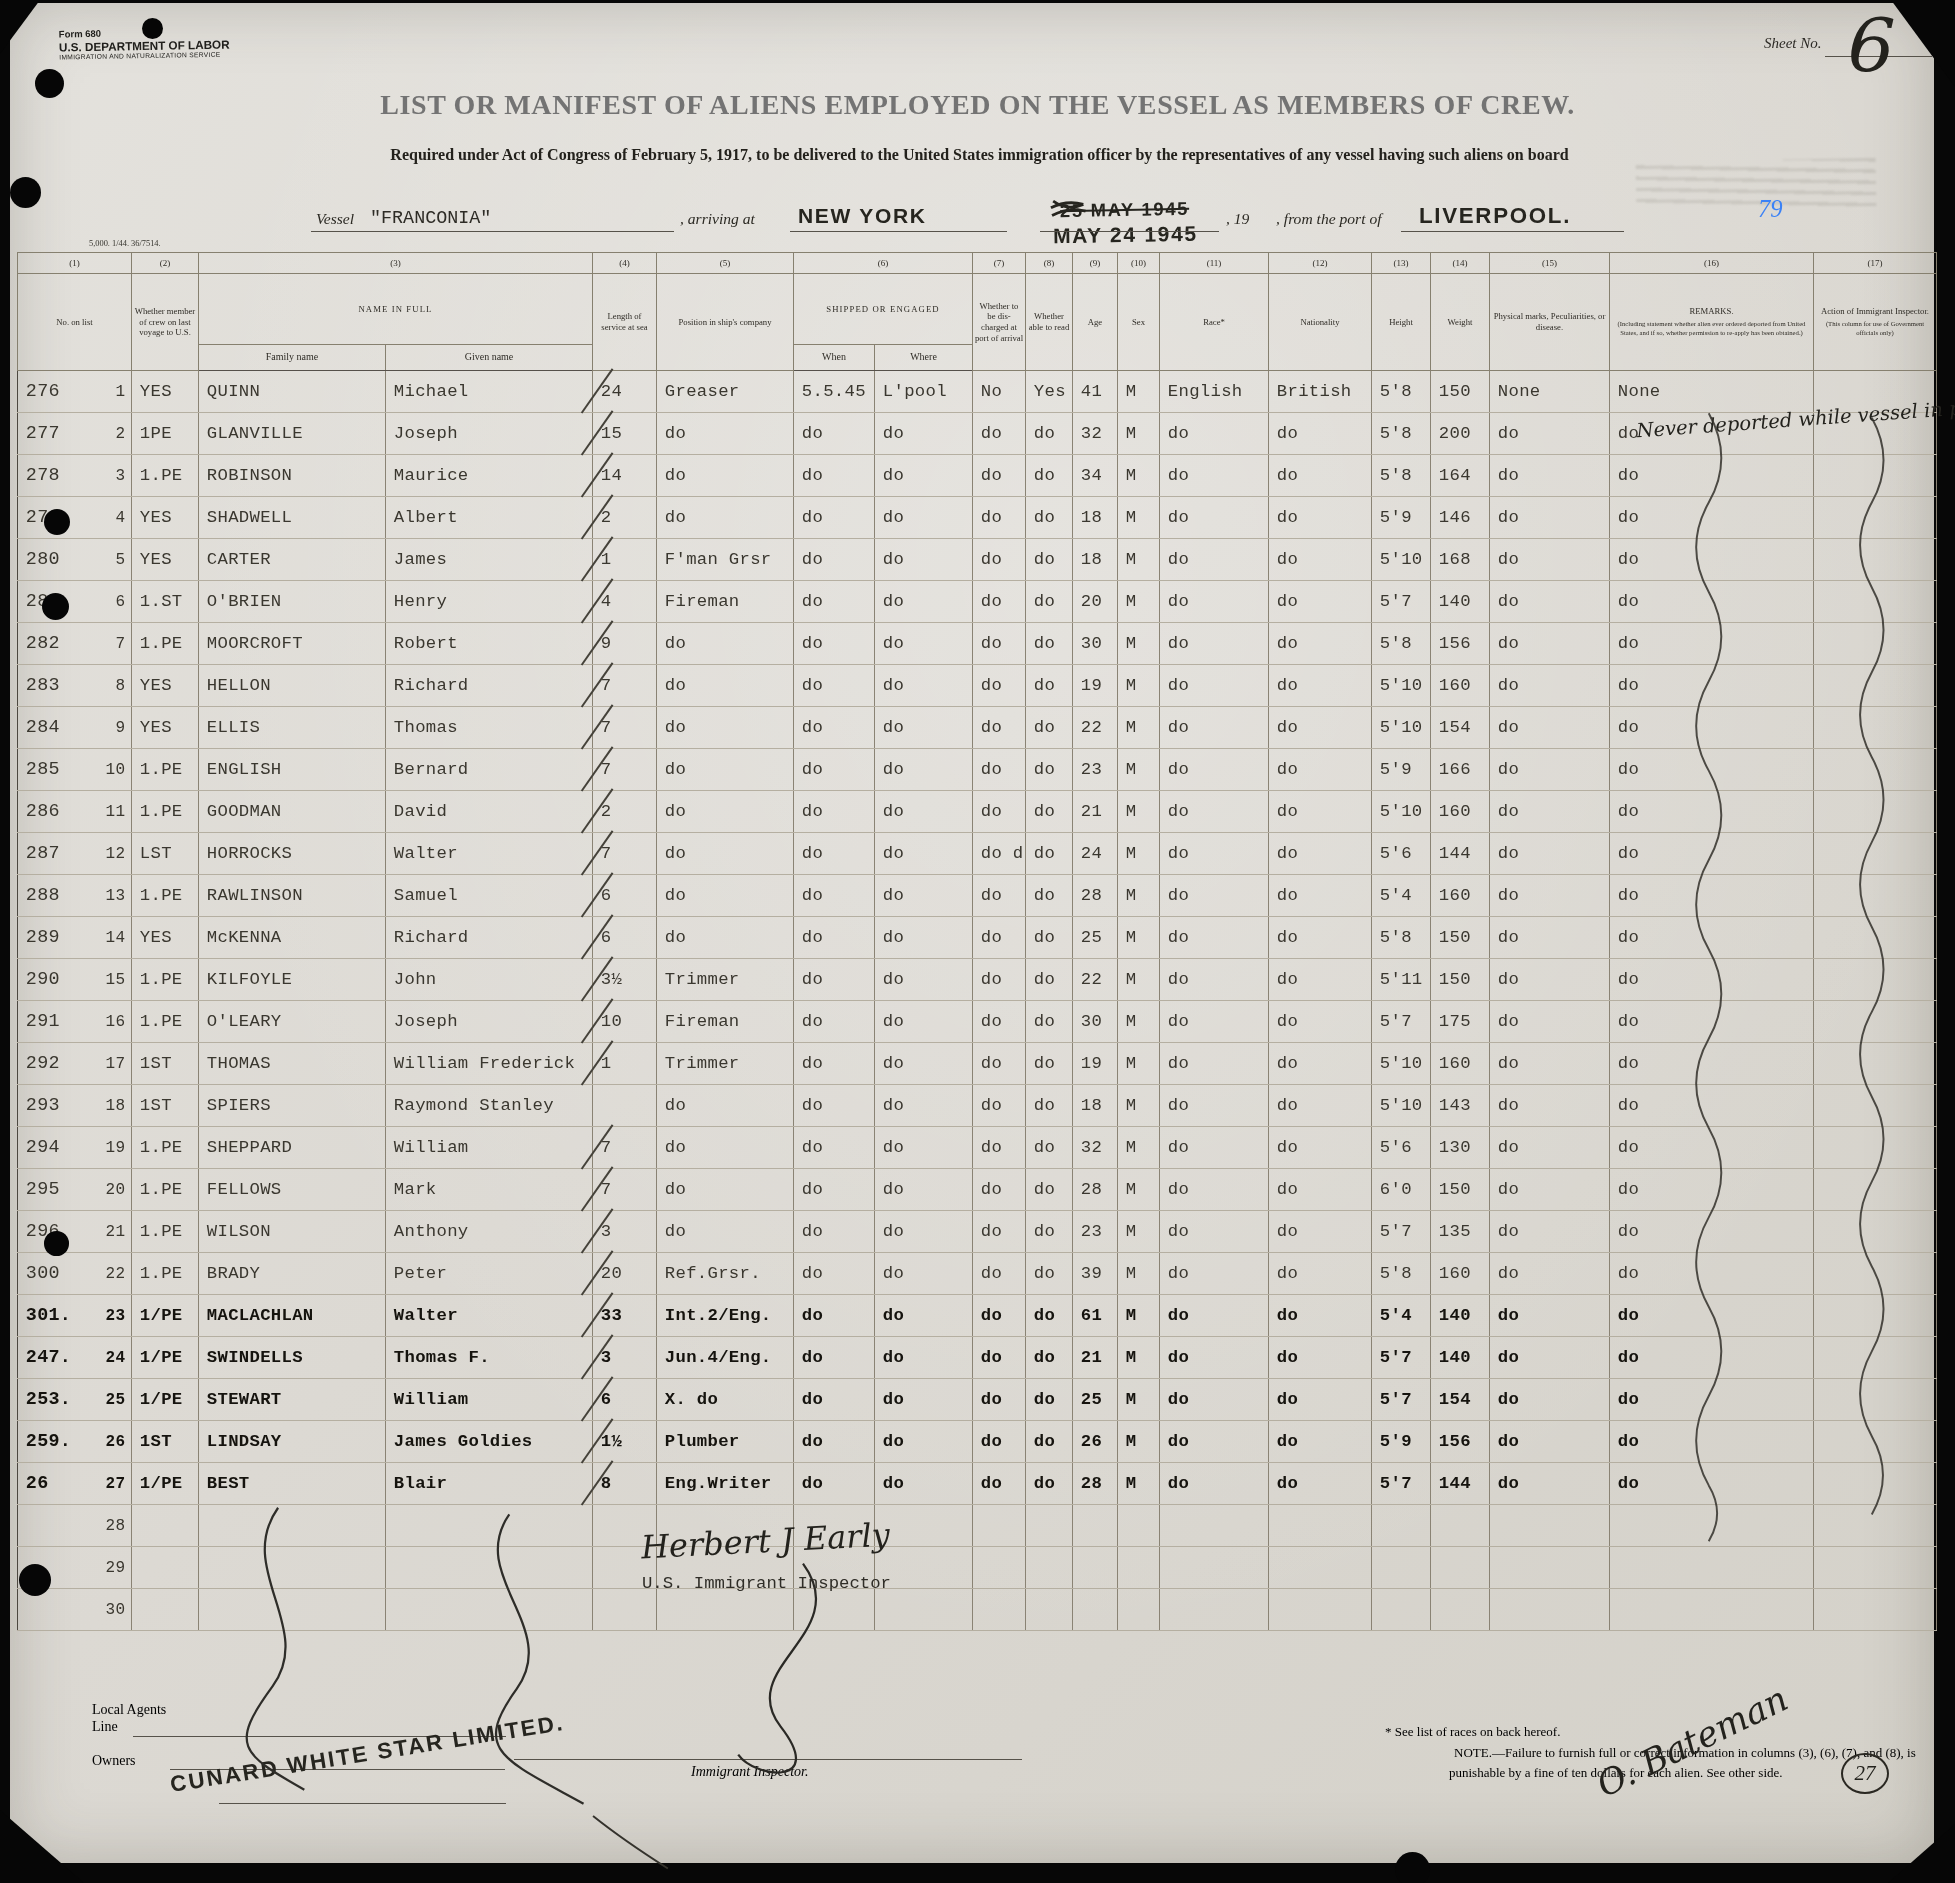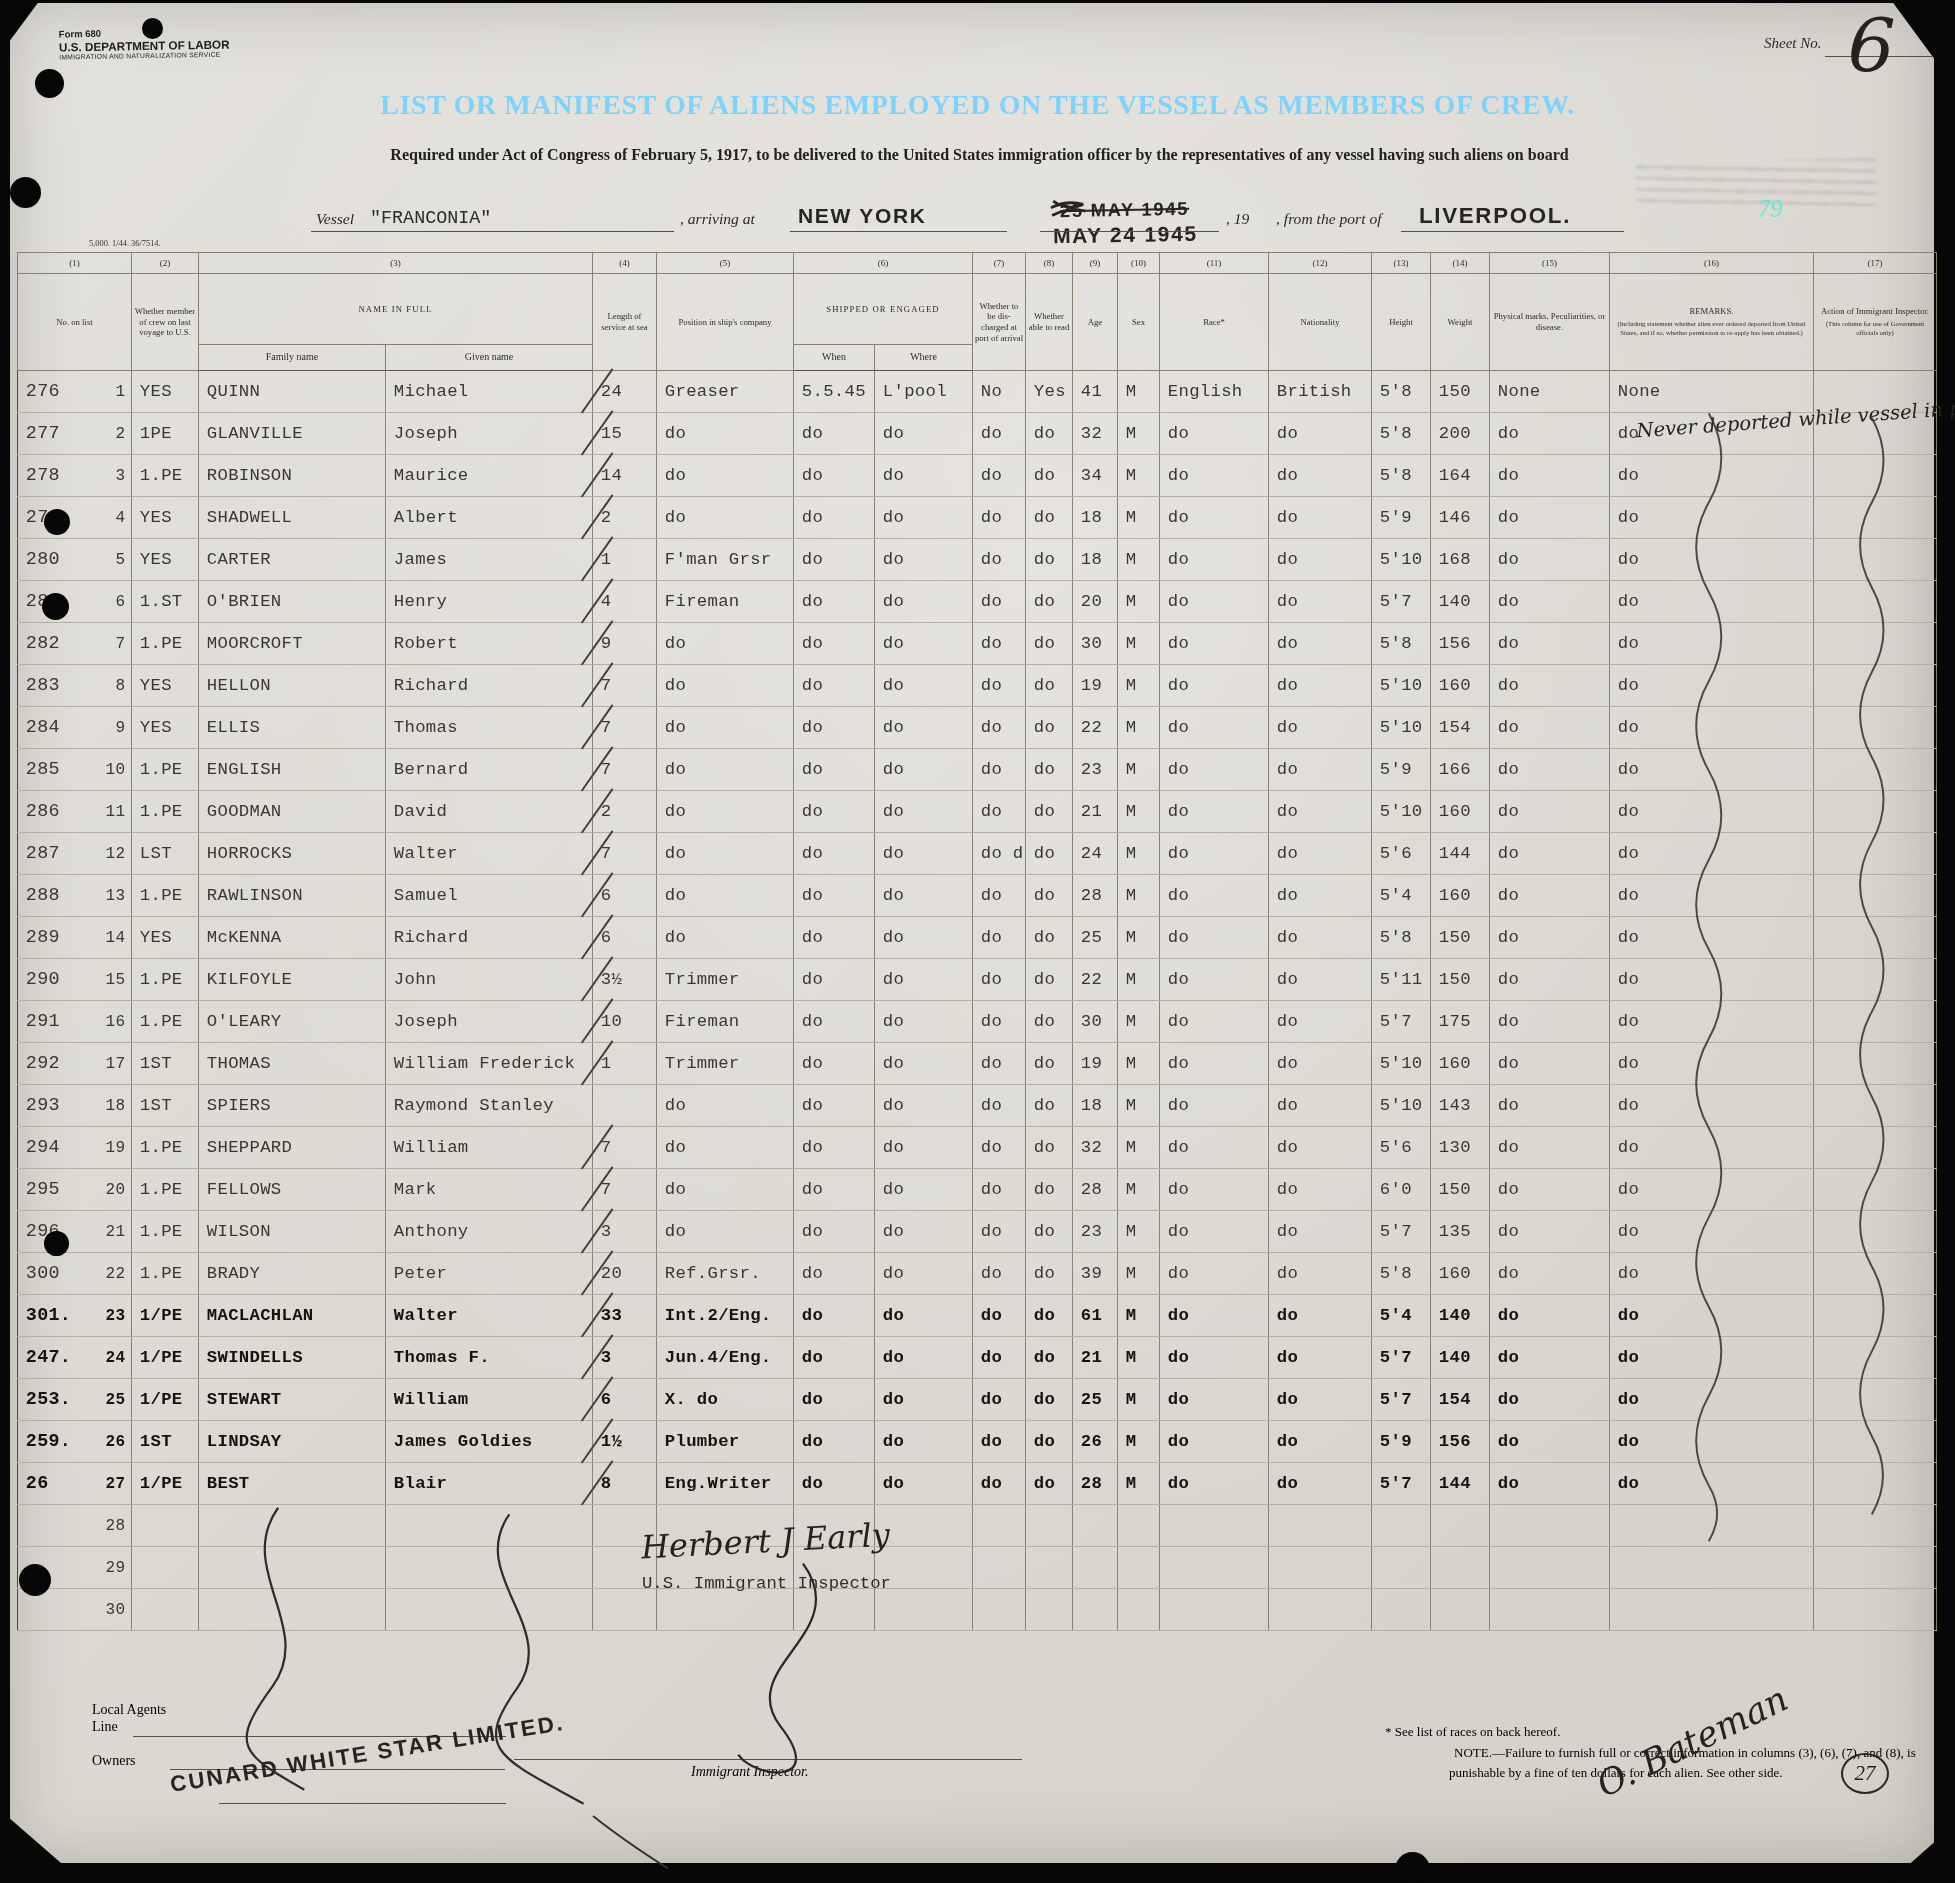--- a/index.html
+++ b/index.html
@@ -22,27 +22,27 @@
   .stamp-sans { font-family:"Liberation Sans", sans-serif; font-weight:bold; letter-spacing:1.7px; color:#26251f; }
   .rule { position:absolute; height:1.1px; background:#56524a; }
 
   
   .form-stamp { left:59px; top:28px; color:#21201d; transform:rotate(-1deg); line-height:1.15; }
   .form-stamp .l1 { font-family:"Liberation Sans",sans-serif; font-weight:bold; font-size:9.5px; }
   .form-stamp .l2 { font-family:"Liberation Sans",sans-serif; font-weight:bold; font-size:11.7px; }
   .form-stamp .l3 { font-family:"Liberation Sans",sans-serif; font-size:6.7px; letter-spacing:0.3px; }
   .sheet-label { left:1764px; top:35px; font-size:15px; font-style:italic; color:#2c2a25; }
   .sheet-num { left:1848px; top:2.2px; font-size:74px; font-family:"DejaVu Serif",serif; color:#1d1c19; transform:rotate(2deg); }
-  .page-title { left:0; right:0; top:89px; text-align:center; font-size:28px; font-weight:bold; letter-spacing:0.6px; color:#7dd3fc; }
+  .page-title { left:0; right:0; top:89px; text-align:center; font-size:28px; font-weight:bold; letter-spacing:0.6px; color:#737373; }
   .subtitle { left:4px; right:0; text-align:center; font-size:16px; font-weight:bold; color:#23211c; }
   .sub1 { top:146px; } .sub2 { top:170px; }
   .print-code { left:89px; top:239px; font-size:8.4px; color:#35332d; }
   .vlabel { font-size:15.6px; font-style:italic; color:#2b2923; top:210px; }
   .typed-big { font-family:"Liberation Mono",monospace; font-size:18.4px; color:#2e2c26; }
-  .pencil { color:#5eead4; font-style:italic; }
+  .pencil { color:#3b82f6; font-style:italic; }
   .strike { text-decoration:line-through; text-decoration-thickness:2.2px; }
 
   
   table.manifest { position:absolute; left:17px; top:252px; width:1918px; border-collapse:collapse; table-layout:fixed; border:1.7px solid #4c4840; }
   .manifest th { border:0.6px solid #86806f; font-weight:normal; color:#2f2c26; vertical-align:middle; text-align:center; padding:1.7px 1.7px; line-height:1.22; }
   tr.r-num { height:21px; } tr.r-num th { font-size:9px; }
   tr.r-label { height:71px; } tr.r-label th { font-size:8.7px; }
   tr.r-sub { height:26px; } tr.r-sub th { font-size:10px; border-bottom:1.1px solid #55504a;margin-left:32px; }
   th.big { font-size:10px; letter-spacing:1.1px; }
   th .sub { font-size:6.7px; line-height:1.3; margin-top:3.4px; }

